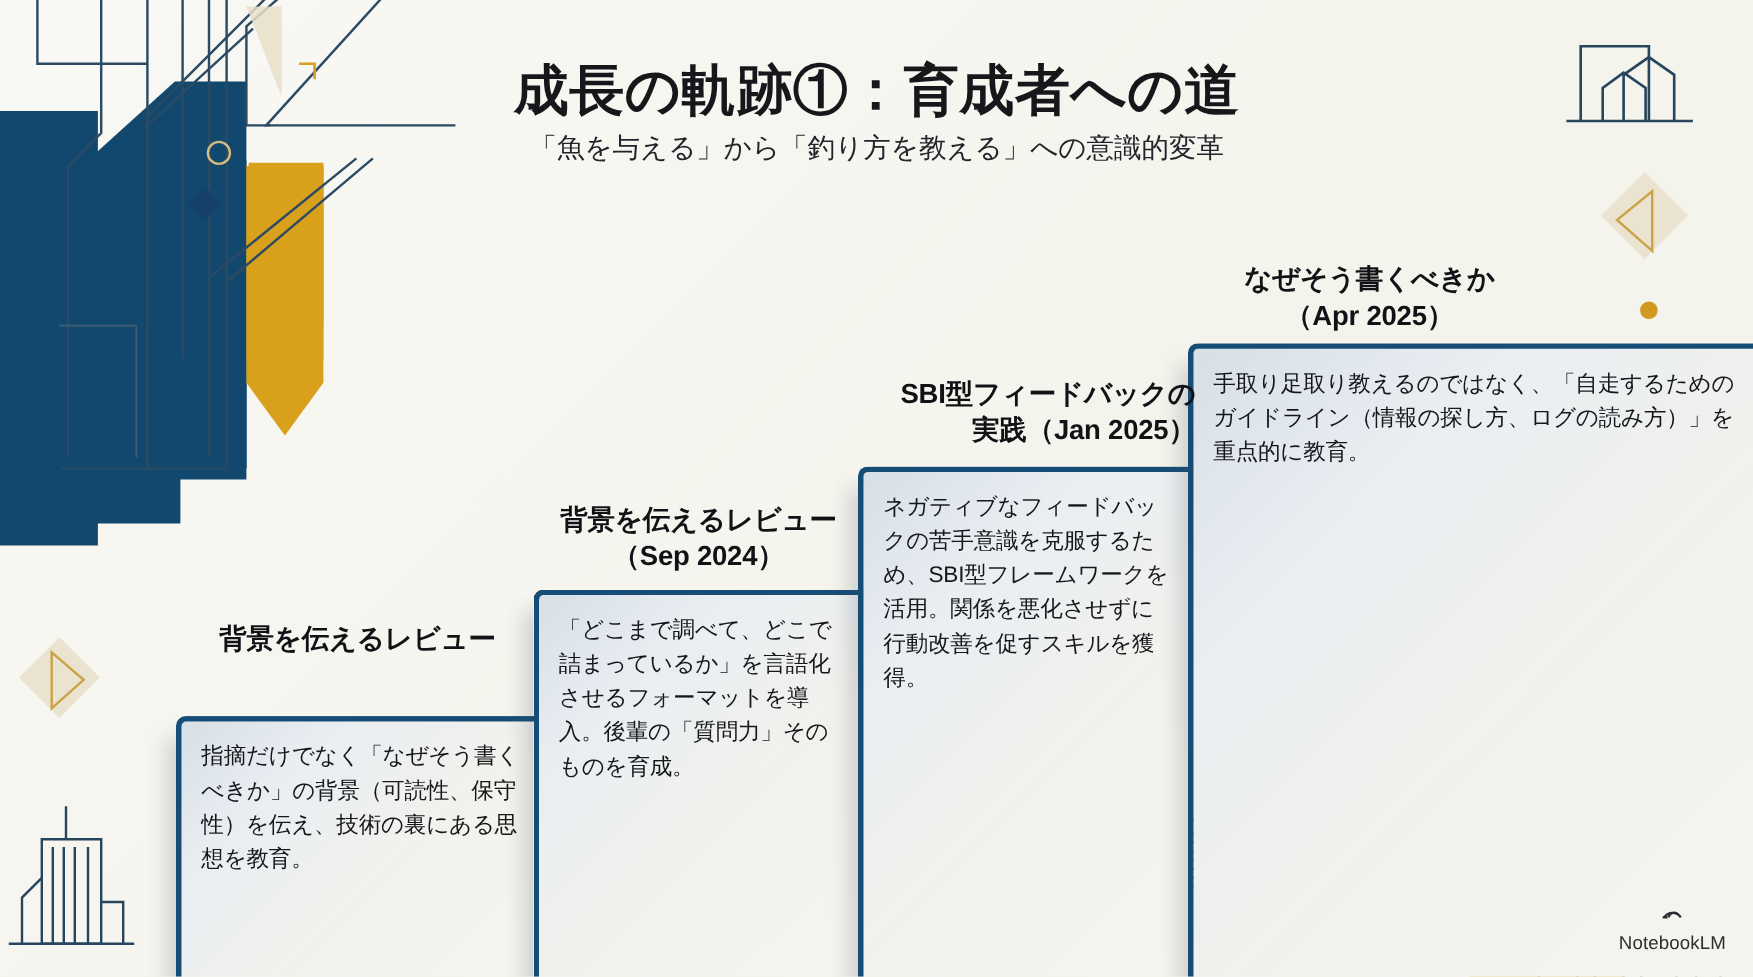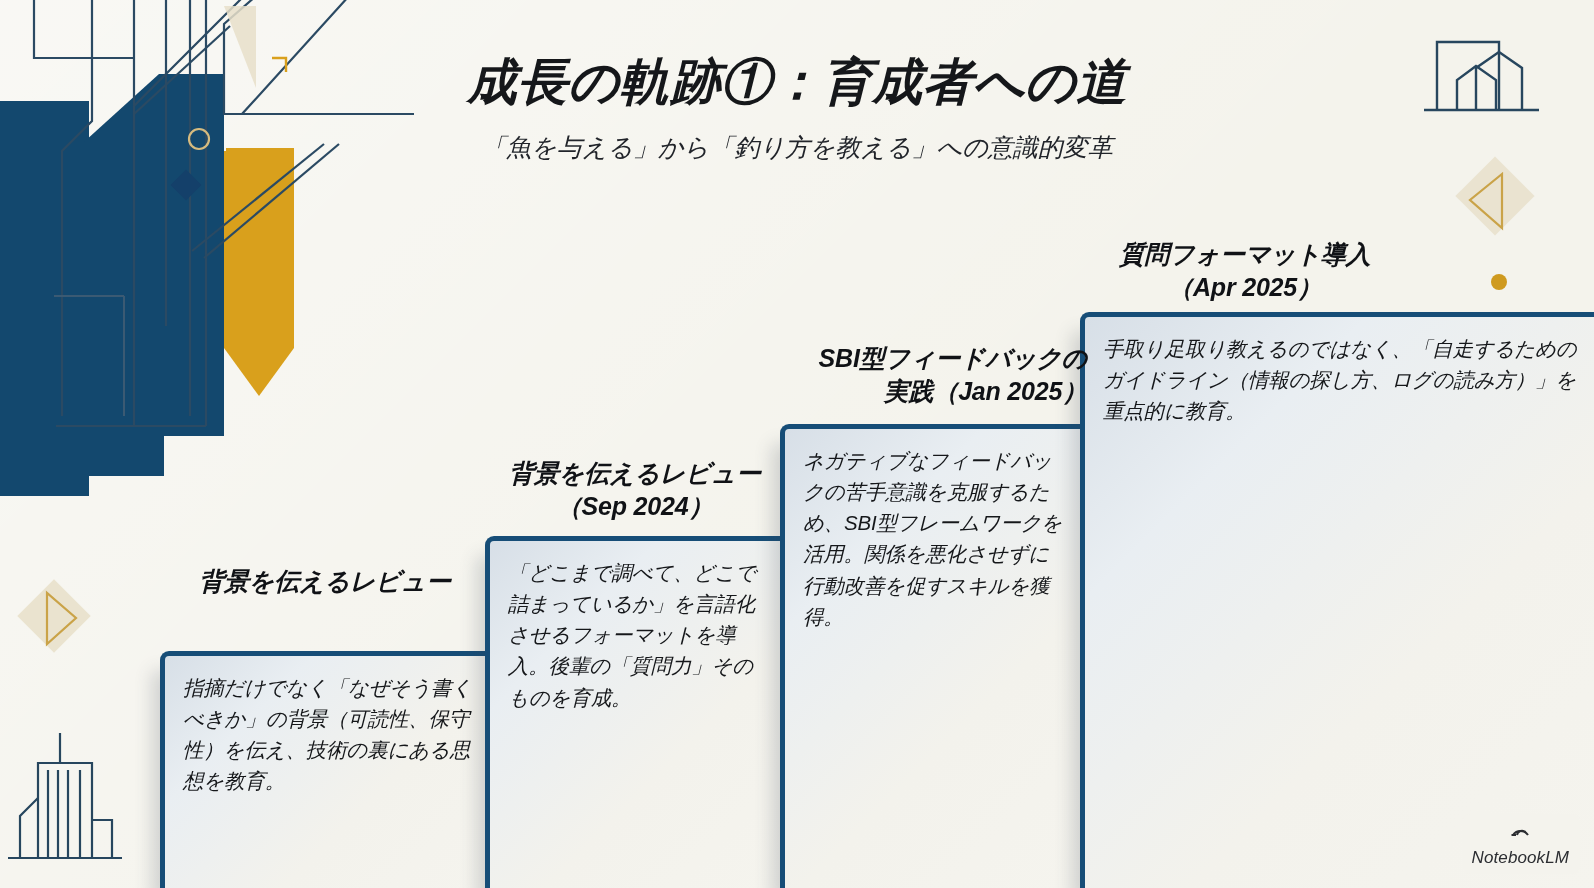--- a/index.html
+++ b/index.html
@@ -10,21 +10,20 @@
     overflow:hidden;
   }
 
   #slide {
     position:relative;
     width:1594px; height:888px;
     background:
       linear-gradient(135deg, rgba(255,255,255,.45) 0%, rgba(255,255,255,0) 60%),
       #f4f3ec;
     overflow:hidden;
-    font-style:italic;
   }
 
   
   .deco { position:absolute; pointer-events:none; }
   .deco svg { display:block; }
 
   #deco-tl { left:-6px; top:-4px; }
   #deco-tr { right:0; top:0; }
   #deco-bl { left:0; bottom:0; }
   #deco-br { right:0; bottom:0; }
@@ -34,21 +33,21 @@
   #header {
     position:absolute; left:0; top:52px; width:1594px;
     text-align:center; z-index:5;
   }
   #title {
     font-size:50px; font-weight:bold; letter-spacing:.5px;
     color:#15171a; line-height:1.18;
     font-family:"DejaVu Serif","Liberation Serif", serif;
   }
   #subtitle {
-    margin-top:20px;
+    margin-top:7px;
     font-size:25px; font-weight:normal; color:#21242a;
     font-family:"DejaVu Serif","Liberation Serif", serif;
   }
 
   
   #stairs { position:absolute; left:0; top:0; width:1594px; height:888px; z-index:2; }
 
   .step {
     position:absolute;
     border-top:5px solid #164d77;
@@ -228,21 +227,21 @@
       <div>背景を伝えるレビュー</div>
     </div>
     <div class="step-head" id="head-2">
       <div>背景を伝えるレビュー</div>
       <div>（<span>Sep 2024</span>）</div>
     </div>
     <div class="step-head" id="head-3" style="text-align:right;">
       <span>SBI型フィードバックの実践</span><span>（<span>Jan 2025</span>）</span>
     </div>
     <div class="step-head" id="head-4">
-      <div>質問フォーマット導入</div>
+      <div>なぜそう書くべきか</div>
       <div>（<span>Apr 2025</span>）</div>
     </div>
 
     <div class="step" id="step-1">
       <div class="step-body">指摘だけでなく「なぜそう書くべきか」の背景（可読性、保守性）を伝え、技術の裏にある思想を教育。</div>
     </div>
     <div class="step" id="step-2">
       <div class="step-body">「どこまで調べて、どこで詰まっているか」を言語化させるフォーマットを導入。後輩の「質問力」そのものを育成。</div>
     </div>
     <div class="step" id="step-3">

